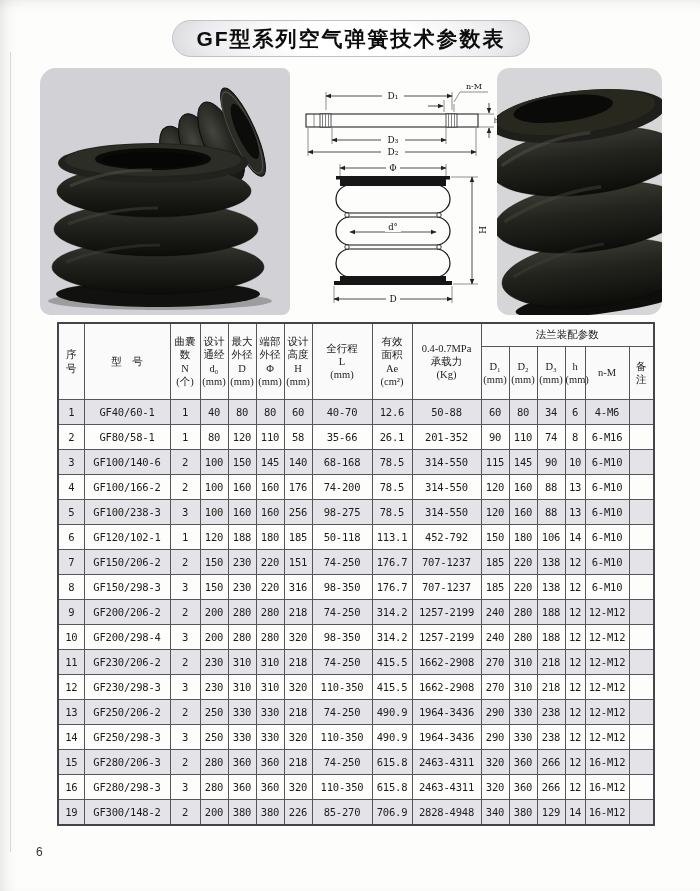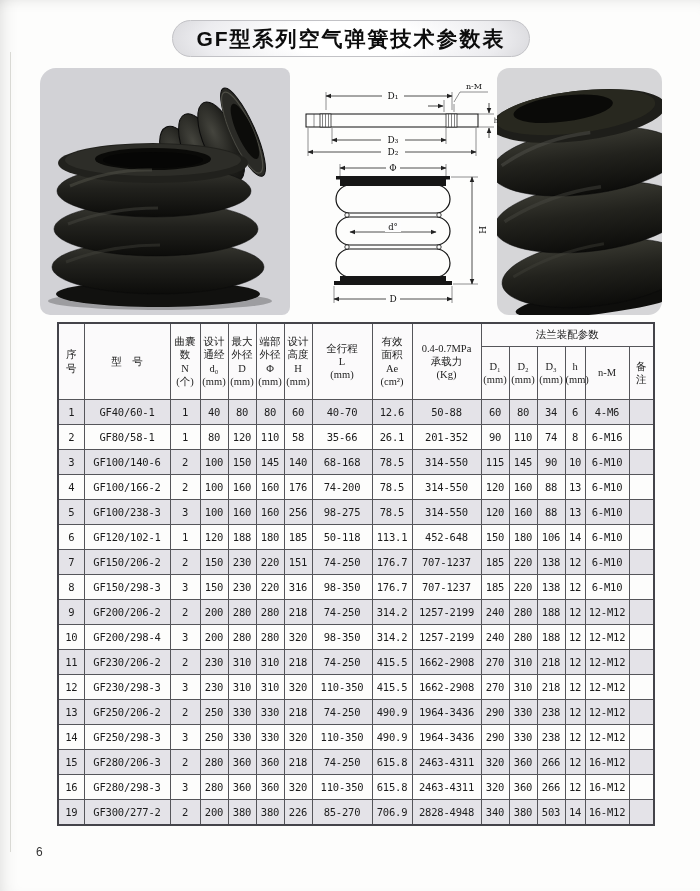--- a/index.html
+++ b/index.html
@@ -387,21 +387,21 @@
         <tr>
           <td>6</td>
           <td>GF120/102-1</td>
           <td>1</td>
           <td>120</td>
           <td>188</td>
           <td>180</td>
           <td>185</td>
           <td>50-118</td>
           <td>113.1</td>
-          <td>452-648</td>
+          <td>452-792</td>
           <td>150</td>
           <td>180</td>
           <td>106</td>
           <td>14</td>
           <td>6-M10</td>
           <td></td>
         </tr>
         <tr class="shaded">
           <td>7</td>
           <td>GF150/206-2</td>
@@ -577,32 +577,32 @@
           <td>2463-4311</td>
           <td>320</td>
           <td>360</td>
           <td>266</td>
           <td>12</td>
           <td>16-M12</td>
           <td></td>
         </tr>
         <tr class="shaded">
           <td>19</td>
-          <td>GF300/277-2</td>
+          <td>GF300/148-2</td>
           <td>2</td>
           <td>200</td>
           <td>380</td>
           <td>380</td>
           <td>226</td>
           <td>85-270</td>
           <td>706.9</td>
           <td>2828-4948</td>
           <td>340</td>
           <td>380</td>
-          <td>503</td>
+          <td>129</td>
           <td>14</td>
           <td>16-M12</td>
           <td></td>
         </tr>
       </tbody>
   </table>
 
   <div class="page-number">6</div>
 </div>
 

